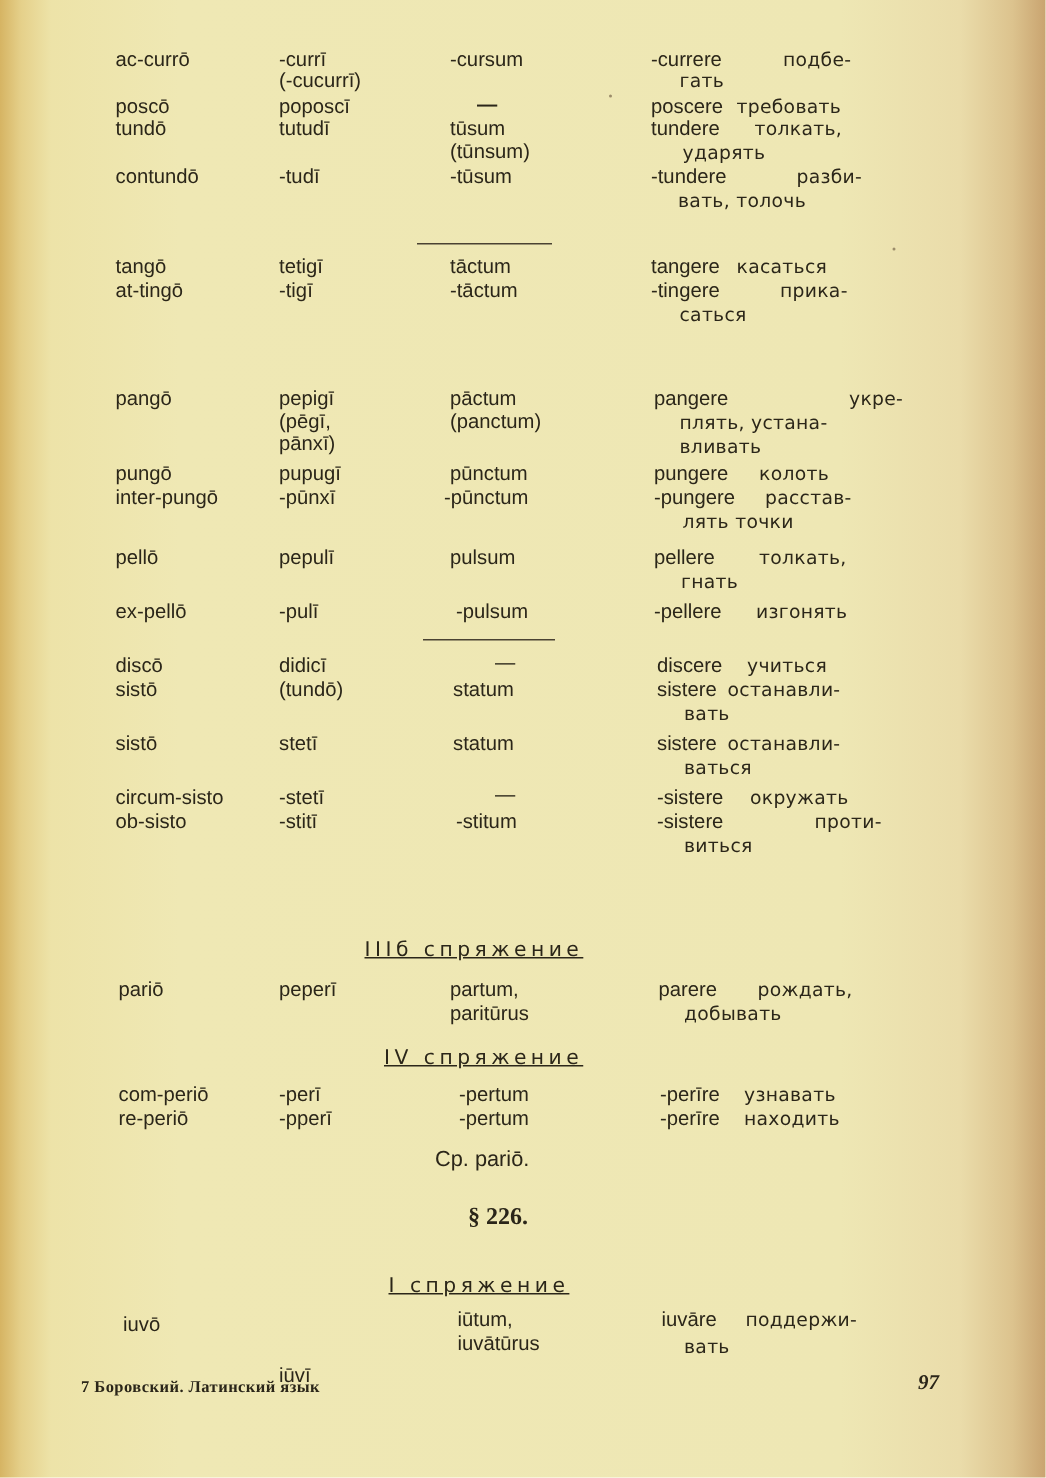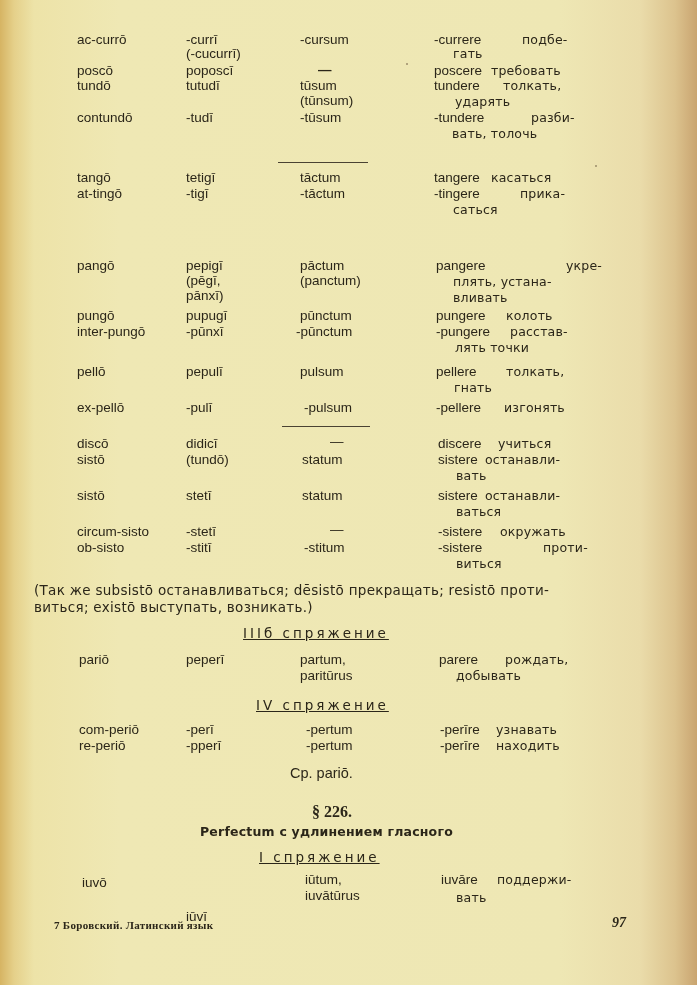--- a/index.html
+++ b/index.html
@@ -133,22 +133,20 @@
   <span class="t sans" style="left:438px;top:524px">-sistere</span>
   <span class="t ru" style="left:500px;top:524px">окружать</span>
 
   <span class="t sans" style="left:77px;top:540px">ob-sisto</span>
   <span class="t sans" style="left:186px;top:540px">-stitī</span>
   <span class="t sans" style="left:304px;top:540px">-stitum</span>
   <span class="t sans" style="left:438px;top:540px">-sistere</span>
   <span class="t ru" style="left:543px;top:540px">проти-</span>
   <span class="t ru" style="left:456px;top:556px">виться</span>
 
-  <span class="t ru" style="left:34px;top:582px;font-size:13.5px;letter-spacing:0.3px">(Так же subsistō останавливаться; dēsistō прекращать; resistō проти-</span>
-  <span class="t ru" style="left:34px;top:599px;font-size:13.5px;letter-spacing:0.3px">виться; existō выступать, возникать.)</span>
 
   <span class="t ru spaced" style="left:243px;top:625px;font-size:13.5px">IIIб спряжение</span>
 
   <span class="t sans" style="left:79px;top:652px">pariō</span>
   <span class="t sans" style="left:186px;top:652px">peperī</span>
   <span class="t sans" style="left:300px;top:652px">partum,</span>
   <span class="t sans" style="left:300px;top:668px">paritūrus</span>
   <span class="t sans" style="left:439px;top:652px">parere</span>
   <span class="t ru" style="left:505px;top:652px">рождать,</span>
   <span class="t ru" style="left:456px;top:668px">добывать</span>
@@ -163,21 +161,20 @@
 
   <span class="t sans" style="left:79px;top:738px">re-periō</span>
   <span class="t sans" style="left:186px;top:738px">-pperī</span>
   <span class="t sans" style="left:306px;top:738px">-pertum</span>
   <span class="t sans" style="left:440px;top:738px">-perīre</span>
   <span class="t ru" style="left:496px;top:738px">находить</span>
 
   <span class="t sans" style="left:290px;top:765px;font-size:14.5px">Ср. pariō.</span>
 
   <span class="t bold" style="left:312px;top:804px;font-size:16px">§ 226.</span>
-  <span class="t ru bold" style="left:200px;top:824px;font-size:12.5px">Perfectum с удлинением гласного</span>
   <span class="t ru spaced" style="left:259px;top:849px;font-size:13.5px">I спряжение</span>
 
   <span class="t sans" style="left:82px;top:875px">iuvō</span>
   <span class="t sans" style="left:186px;top:909px">iūvī</span>
   <span class="t sans" style="left:305px;top:872px">iūtum,</span>
   <span class="t sans" style="left:305px;top:888px">iuvātūrus</span>
   <span class="t sans" style="left:441px;top:872px">iuvāre</span>
   <span class="t ru" style="left:497px;top:872px">поддержи-</span>
   <span class="t ru" style="left:456px;top:890px">вать</span>
 

